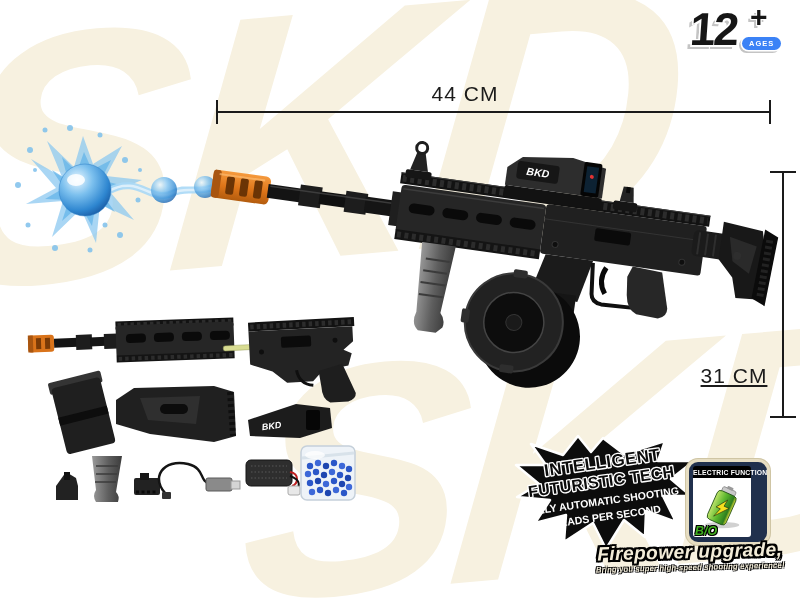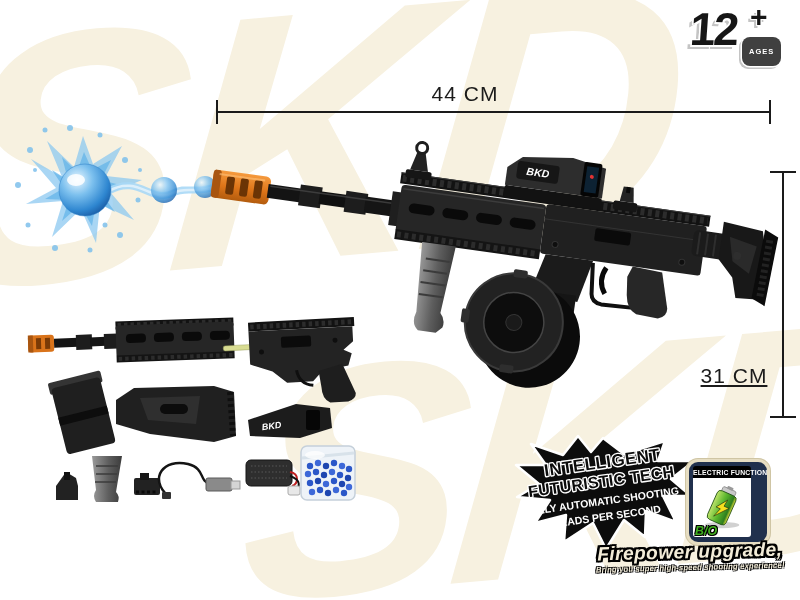--- a/index.html
+++ b/index.html
@@ -11,22 +11,22 @@
       letter-spacing:-14px;transform:skewX(-10deg) rotate(-5deg);user-select:none;white-space:nowrap;}
   
   .dline{position:absolute;background:#1a1a1a;}
   .dim-label{position:absolute;color:#1b1b1b;font-size:21px;letter-spacing:1px;text-align:center;}
   
   .age-num{position:absolute;left:0;top:0;font-size:46px;font-weight:900;color:#161616;line-height:1;
       letter-spacing:-2px;transform:skewX(-4deg);
       text-shadow:-1.5px -1.5px 0 #fff,1.5px -1.5px 0 #fff,-1.5px 1.5px 0 #fff,1.5px 1.5px 0 #fff,-4px 4px 0 #c4c4c4;}
   .age-plus{position:absolute;left:60px;top:-4px;font-size:30px;font-weight:900;color:#161616;line-height:1;
       text-shadow:-1px -1px 0 #fff,1px -1px 0 #fff,-1px 1px 0 #fff,1px 1px 0 #fff,-3px 3px 0 #c4c4c4;}
-  .age-pill{position:absolute;left:52px;top:31px;background:#404040;color:#fff;font-size:7.5px;font-weight:bold;
-      padding:10px 7px;border-radius:8px;letter-spacing:1px;box-shadow:0 0 0 1.5px #fff,-2px 2px 0 1px #c4c4c4;}
+  .age-pill{position:absolute;left:52px;top:31px;background:#3b82f6;color:#fff;font-size:7.5px;font-weight:bold;
+      padding:2px 7px;border-radius:8px;letter-spacing:1px;box-shadow:0 0 0 1.5px #fff,-2px 2px 0 1px #c4c4c4;}
   
   .bbadge{left:686px;top:459px;width:84px;height:86px;background:#e6ddc2;border-radius:12px;padding:3px;
       box-sizing:border-box;box-shadow:0 0 0 1px #cfc5a4;}
   .bbadge-inner{background:#20304d;border-radius:9px;padding:4px 16px 5px 4px;height:100%;box-sizing:border-box;
       display:flex;flex-direction:column;}
   .bbadge-title{background:#000;color:#fff;font-size:6.8px;font-weight:bold;text-align:center;
       padding:2.5px 0 2px;border-radius:3px 3px 0 0;letter-spacing:.2px;white-space:nowrap;}
   .bbadge-panel{background:#fff;flex:1;position:relative;border-radius:0 0 3px 3px;
       display:flex;align-items:center;justify-content:center;}
   .bo{position:absolute;left:2px;bottom:-1px;font-size:12.5px;font-weight:800;color:#3fae1f;font-style:italic;

